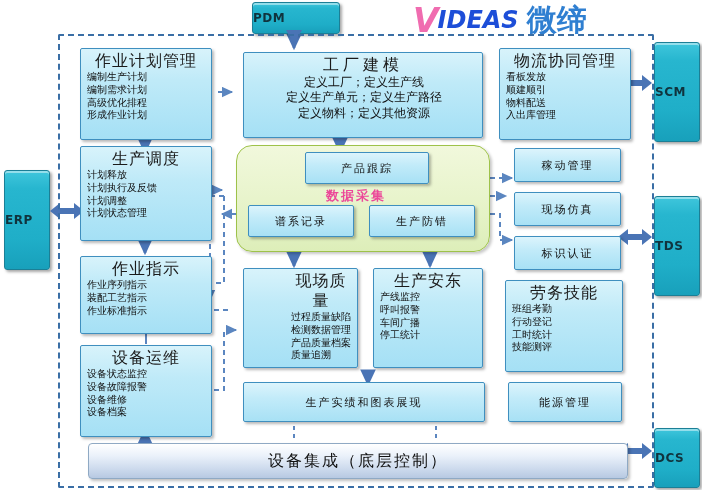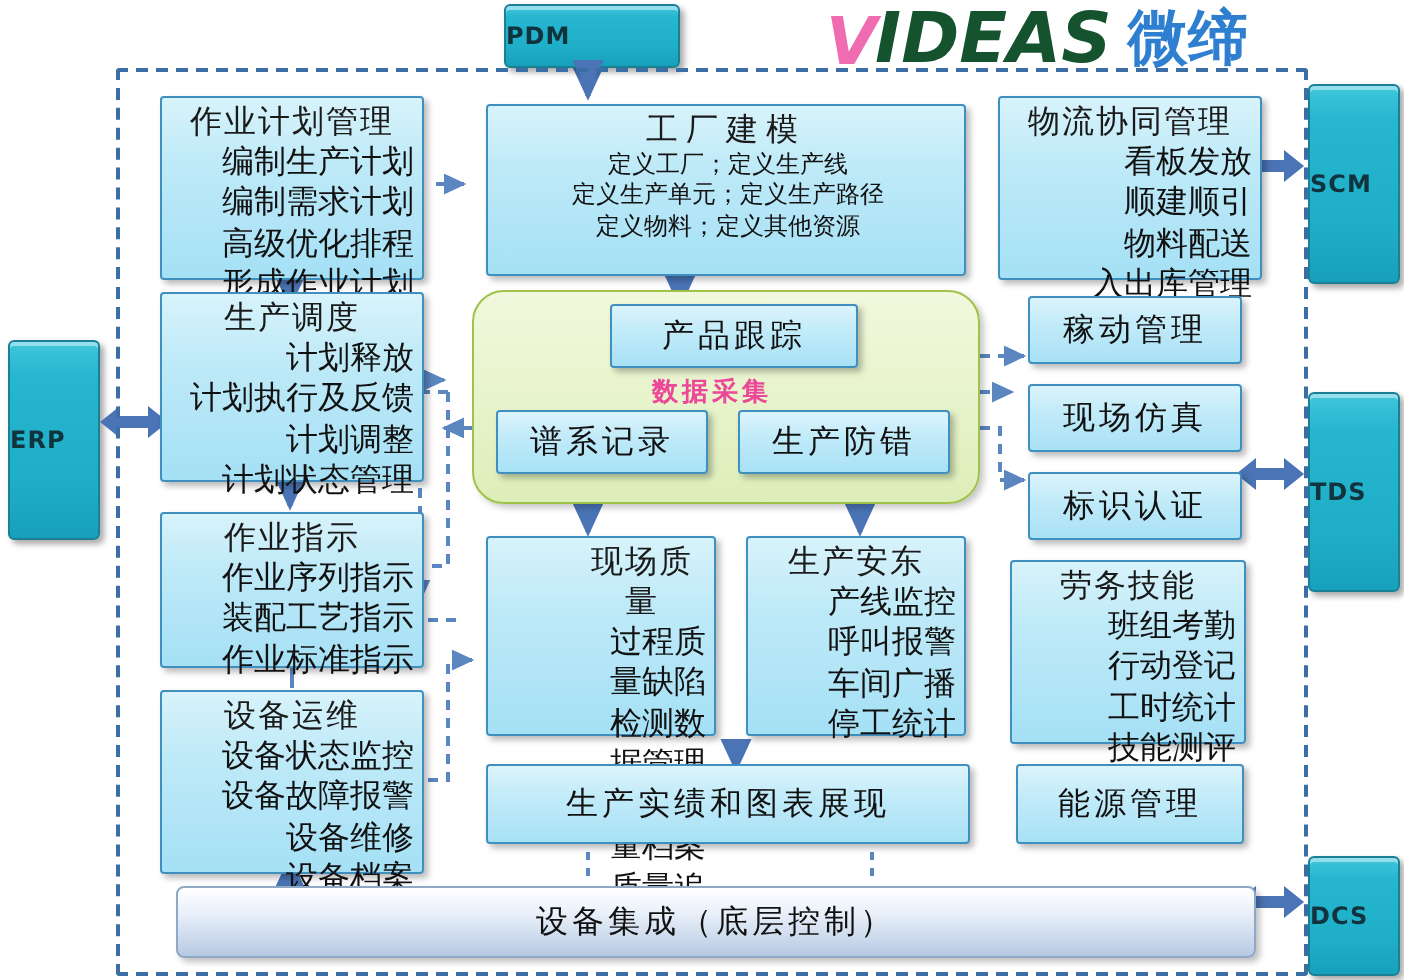--- a/index.html
+++ b/index.html
@@ -5,21 +5,21 @@
   html,body{margin:0;padding:0;background:#ffffff;}
   body{width:702px;height:490px;position:relative;overflow:hidden;
        font-family:"DejaVu Sans","Liberation Sans",sans-serif;}
   #stage{position:absolute;left:0;top:0;width:702px;height:490px;}
 
   
   .logo{position:absolute;left:413px;top:2px;width:280px;height:36px;
         display:flex;align-items:center;}
   .logo .v{font-size:33px;font-weight:bold;color:#f06cb0;line-height:1;
            font-style:italic;letter-spacing:-1px;}
-  .logo .ideas{font-size:35px;font-weight:bold;color:#14532d;line-height:1;
+  .logo .ideas{font-size:24px;font-weight:bold;color:#1d4ed8;line-height:1;
                font-style:italic;letter-spacing:0px;}
   .logo .cn{font-size:30px;font-weight:bold;color:#2f7fd1;line-height:1;
             margin-left:8px;font-family:"DejaVu Sans","Liberation Sans",sans-serif;}
 
   
   .ext{position:absolute;border:1px solid #1b7f96;border-radius:3px;
        background:linear-gradient(180deg,#3fc6dc 0%,#27b6cf 18%,#1faec8 70%,#18a0bb 100%);
        box-shadow:2px 2px 3px rgba(0,0,0,0.35) , inset 0 2px 0 rgba(255,255,255,0.45);
        display:flex;align-items:center;
        color:#10333d;font-size:12px;font-weight:bold;letter-spacing:0.5px;}
@@ -28,29 +28,29 @@
   .dashed-frame{position:absolute;left:58px;top:34px;width:592px;height:450px;
                 border:2px dashed #3a6ea5;border-radius:2px;background:transparent;}
 
   
   .mod{position:absolute;border:1px solid #3f8fbf;border-radius:2px;
        background:linear-gradient(180deg,#d8f3fb 0%,#bfeaf8 35%,#a5e0f5 100%);
        box-shadow:2px 2px 3px rgba(0,0,0,0.28);
        box-sizing:border-box;padding:2px 4px;}
   .mod .title{font-size:16px;color:#1a1a1a;text-align:center;line-height:1.25;
               letter-spacing:1px;}
-  .mod .lines{font-size:16px;color:#111;line-height:1.28;text-align:right;
+  .mod .lines{font-size:10px;color:#111;line-height:1.28;text-align:left;
               padding-left:2px;letter-spacing:0px;}
 
   
   .pill{position:absolute;border:1px solid #3f8fbf;border-radius:2px;
         background:linear-gradient(180deg,#dcf4fc 0%,#c2ebf9 40%,#a8e1f5 100%);
         box-shadow:2px 2px 3px rgba(0,0,0,0.28);
         display:flex;align-items:center;justify-content:center;
-        font-size:16px;color:#111;letter-spacing:2px;}
+        font-size:11px;color:#111;letter-spacing:2px;}
 
   
   .greenbox{position:absolute;border:1px solid #9ec24a;border-radius:16px;
             background:linear-gradient(180deg,#f1f8dc 0%,#e8f4cc 50%,#ddeeb9 100%);
             box-shadow:2px 2px 3px rgba(0,0,0,0.22);}
   .greenlabel{position:absolute;font-size:13px;font-weight:bold;color:#ec4899;
               letter-spacing:2px;}
 
   
   .bottombar{position:absolute;border:1px solid #8fa9c4;border-radius:4px;

